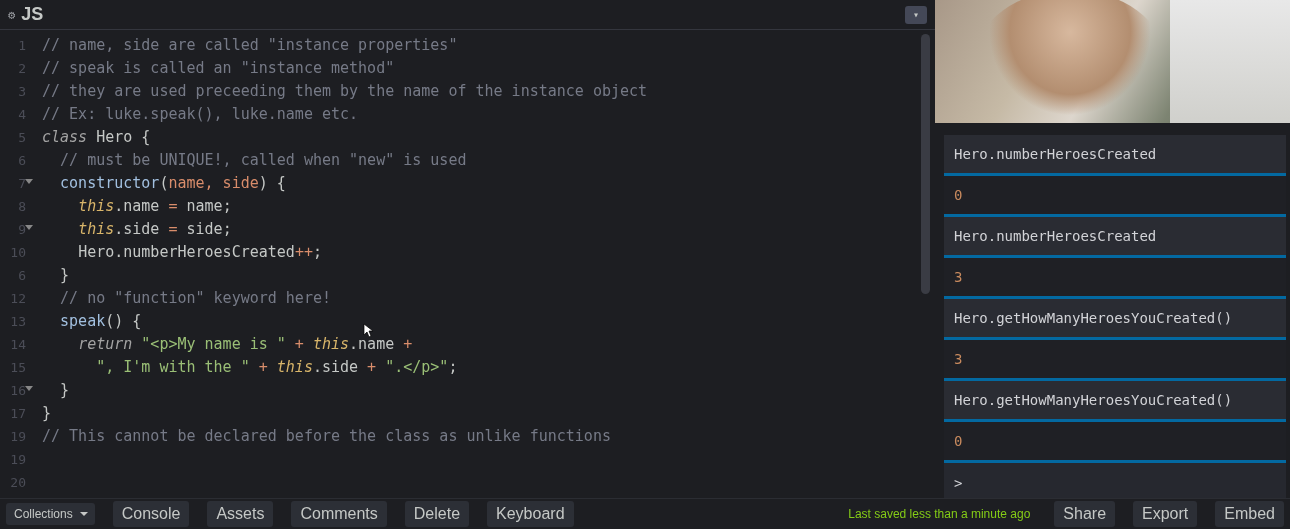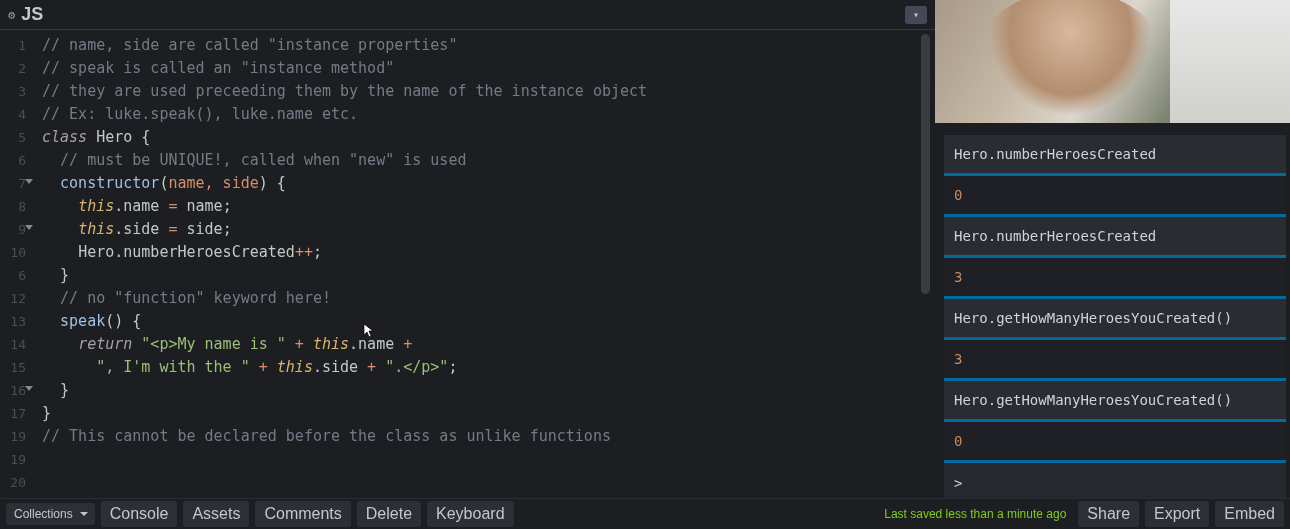--- a/index.html
+++ b/index.html
@@ -171,21 +171,21 @@
   .footer {
     position: absolute;
     left: 0; bottom: 0;
     width: 1290px; height: 31px;
     background: #1d1e22;
     border-top: 1px solid #2b2d33;
     display: flex;
     align-items: center;
     padding: 0 6px;
     font-family: -apple-system, Helvetica, Arial, sans-serif;
-    gap: 6px;
+    gap: 18px;
   }
   .footer-select {
     background: #2c2f36;
     color: #c5c8c6;
     font-size: 12px;
     padding: 4px 22px 4px 8px;
     border-radius: 3px;
     position: relative;
     cursor: pointer;
   }

